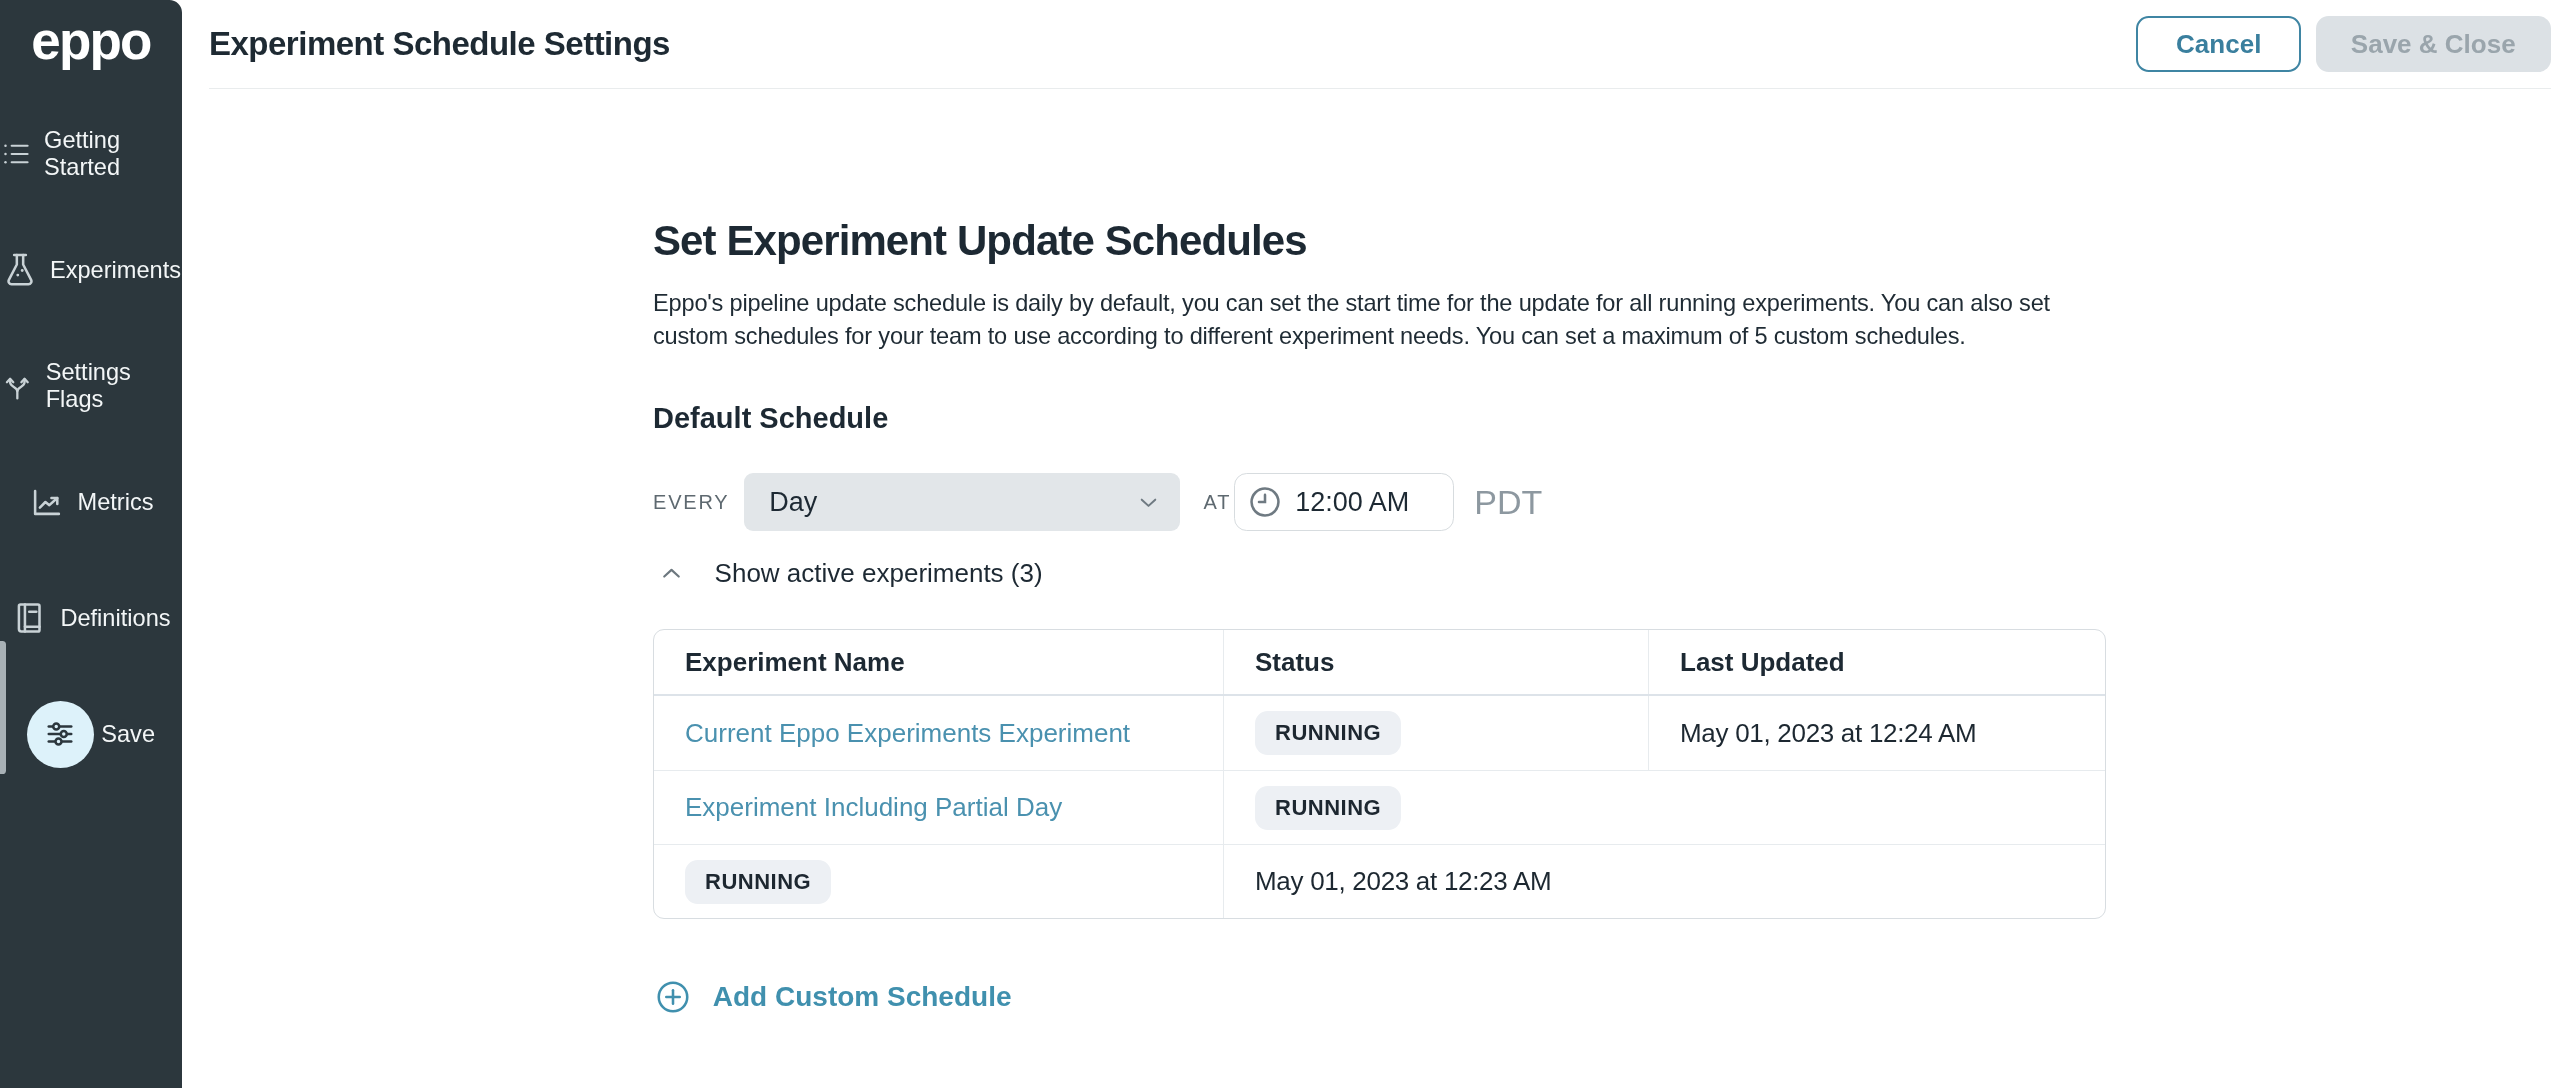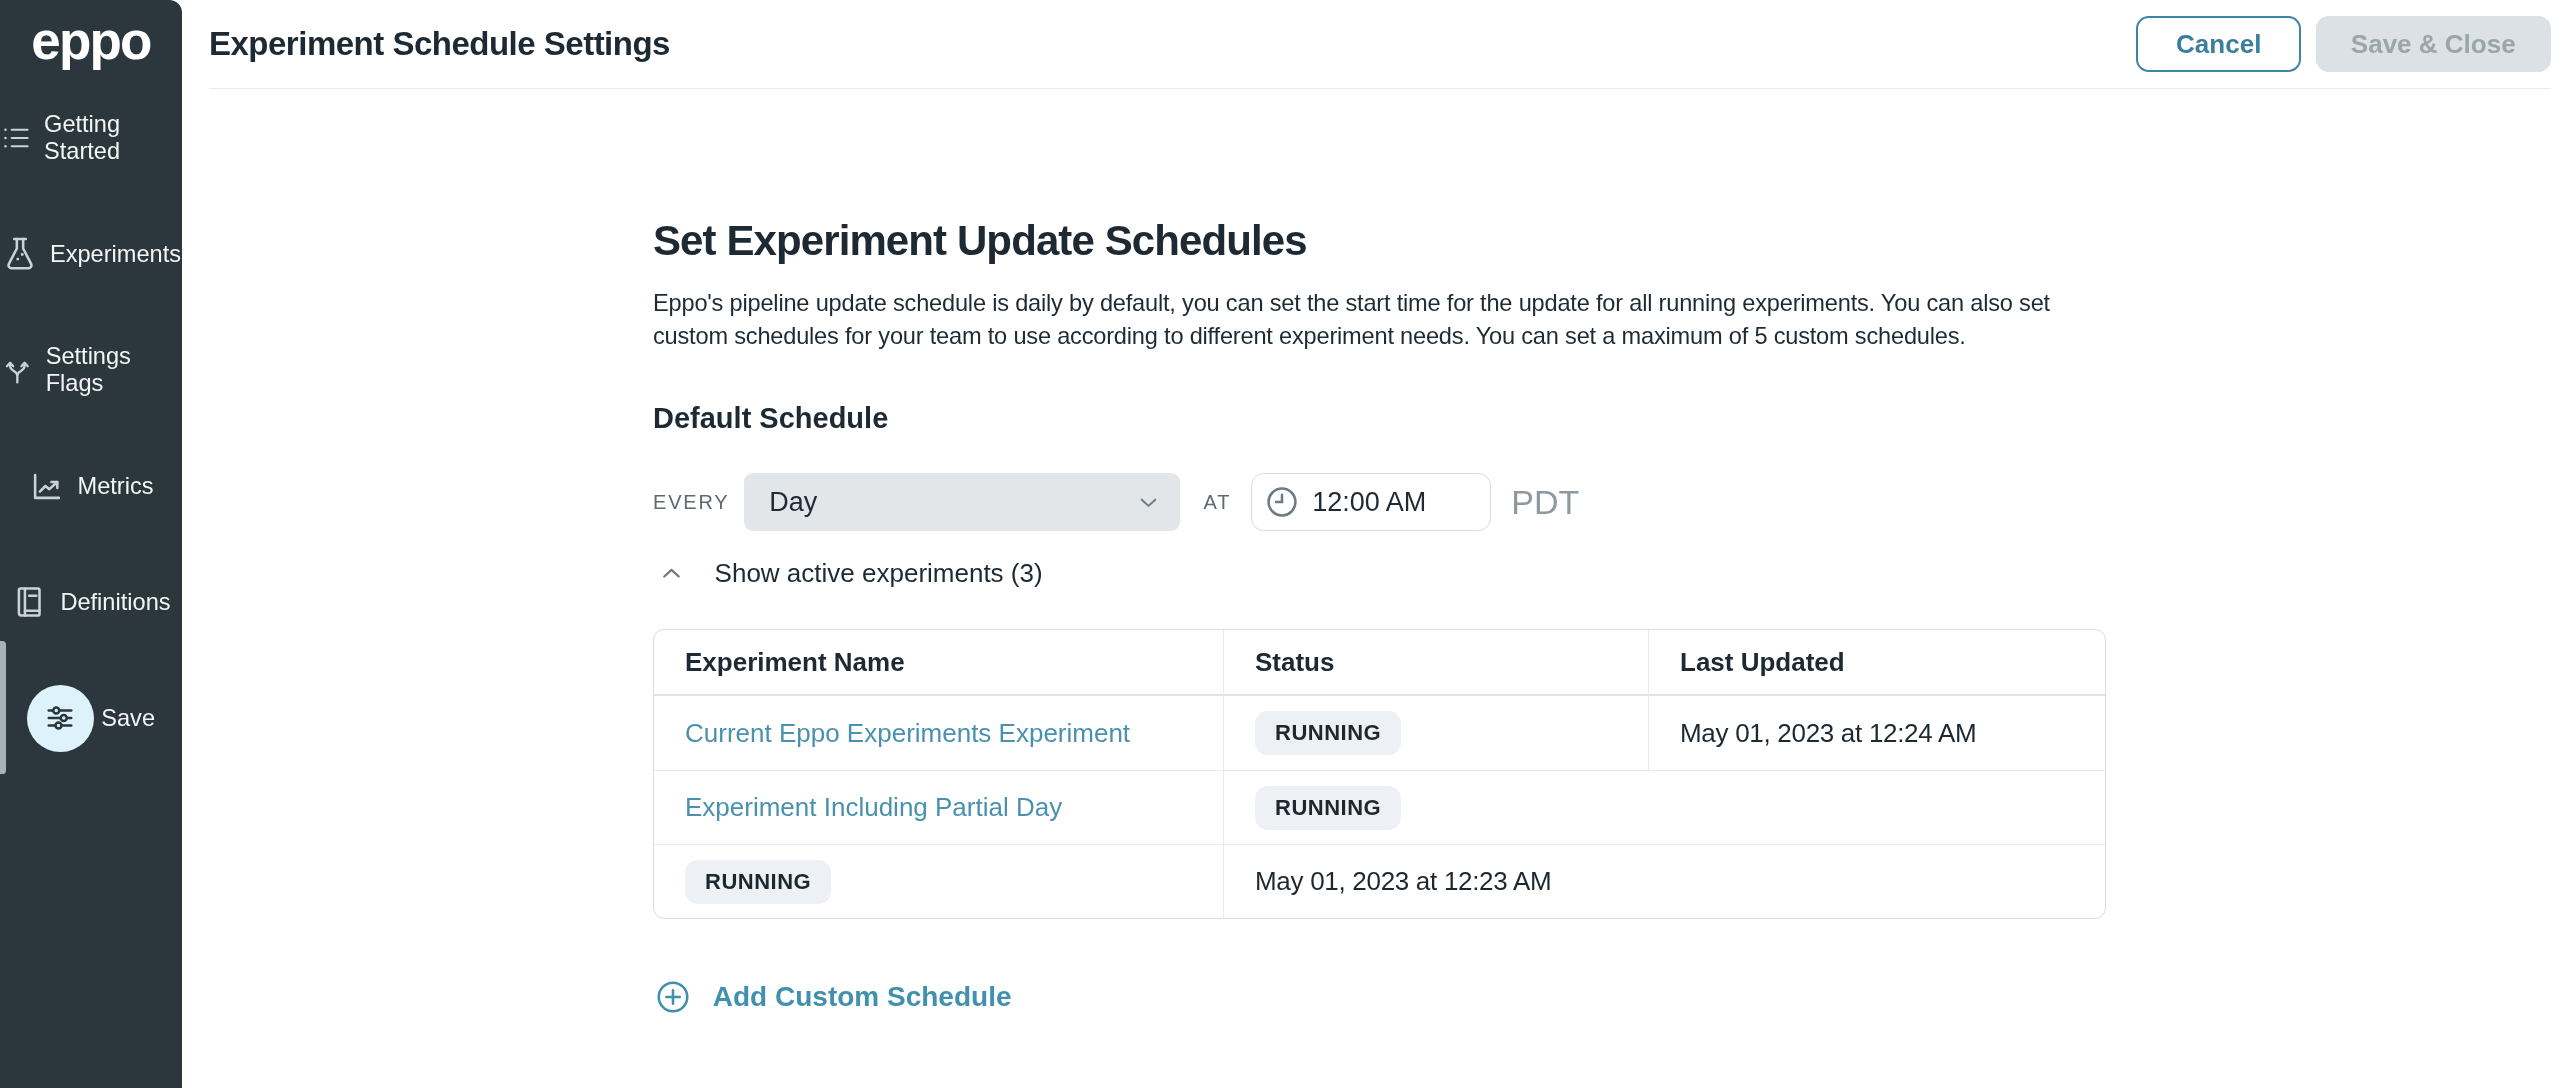--- a/index.html
+++ b/index.html
@@ -1,21 +1,21 @@
 <!DOCTYPE html>
 <html style="font-size:14.5px"><head>
 <meta charset="utf-8">
 <style>
   * { margin:0; padding:0; box-sizing:border-box; }
   body { font-family:"Liberation Sans", sans-serif; background:#fff; }
   .app { width:2576px; height:1088px; background:#fff; display:flex; overflow:hidden; position:relative; }
 
   
   .sidebar { flex:0 0 182px; width:182px; background:#2c373d; border-top-right-radius:12.7px;
-             position:relative; display:flex; flex-direction:column; align-items:center; }
+             position:relative; display:flex; flex-direction:column; align-items:center;gap:16px; }
   .logo { height:80px; display:flex; align-items:center; justify-content:center;
           color:#ffffff; font-size:53px; font-weight:600; letter-spacing:-1.8px; }
   .nav { width:100%; }
   .nav-item { height:116px; display:flex; flex-direction:row; align-items:center;
               justify-content:center; gap:11px; color:#f3f6f7; font-size:23.6px; cursor:pointer; }
   .nav-item .nicon { width:38px; height:38px; color:#c9d2d6; }
   .nav-item .nicon svg { width:100%; height:100%; }
   .nav-item.active { gap:7.3px; }
   .icon-circle { width:67px; height:67px; border-radius:50%; background:#ddf2fa; color:#2c373d;
                  display:flex; align-items:center; justify-content:center; }
@@ -40,21 +40,21 @@
   .section-title { margin-top:49px; font-size:29px; font-weight:700; color:#1d2933; }
 
   .schedule-row { margin-top:38px; display:flex; align-items:center; height:58px; }
   .field-label { font-size:20px; letter-spacing:1.8px; color:#5e6970; font-weight:500; }
   .select { width:436px; height:58px; background:#e2e6e9; border-radius:9px; display:flex;
             align-items:center; padding:0 18px 0 25.4px; margin-left:14.5px; font-size:27px;
             color:#1d2933; cursor:pointer; }
   .select .grow { flex:1; }
   .select .chev { width:27px; height:27px; color:#6f7a82; }
   .at-label { margin-left:23.6px; }
-  .time-box { margin-left:20px; width:240px; height:58px; border:1.8px solid #d7dcdf;
+  .time-box { margin-left:3px; width:220px; height:58px; border:1.8px solid #d7dcdf;
               border-radius:12.7px; background:#fff; display:flex; align-items:center;
               gap:11px; padding:16px 11px; cursor:text; }
   .time-box .clock { width:38px; height:38px; color:#6f7a82; flex:0 0 38px; }
   .time-value { font-size:27px; font-weight:500; color:#1d2933; }
   .tz { margin-left:20px; font-size:34px; color:#8d98a0; }
 
   .toggle-row { margin-top:27px; display:flex; align-items:center; gap:29px; padding-left:3.6px; cursor:pointer; }
   .toggle-row .chevup { width:29px; height:29px; color:#6d787f; }
   .toggle-label { font-size:26px; color:#1d2933; }
 

